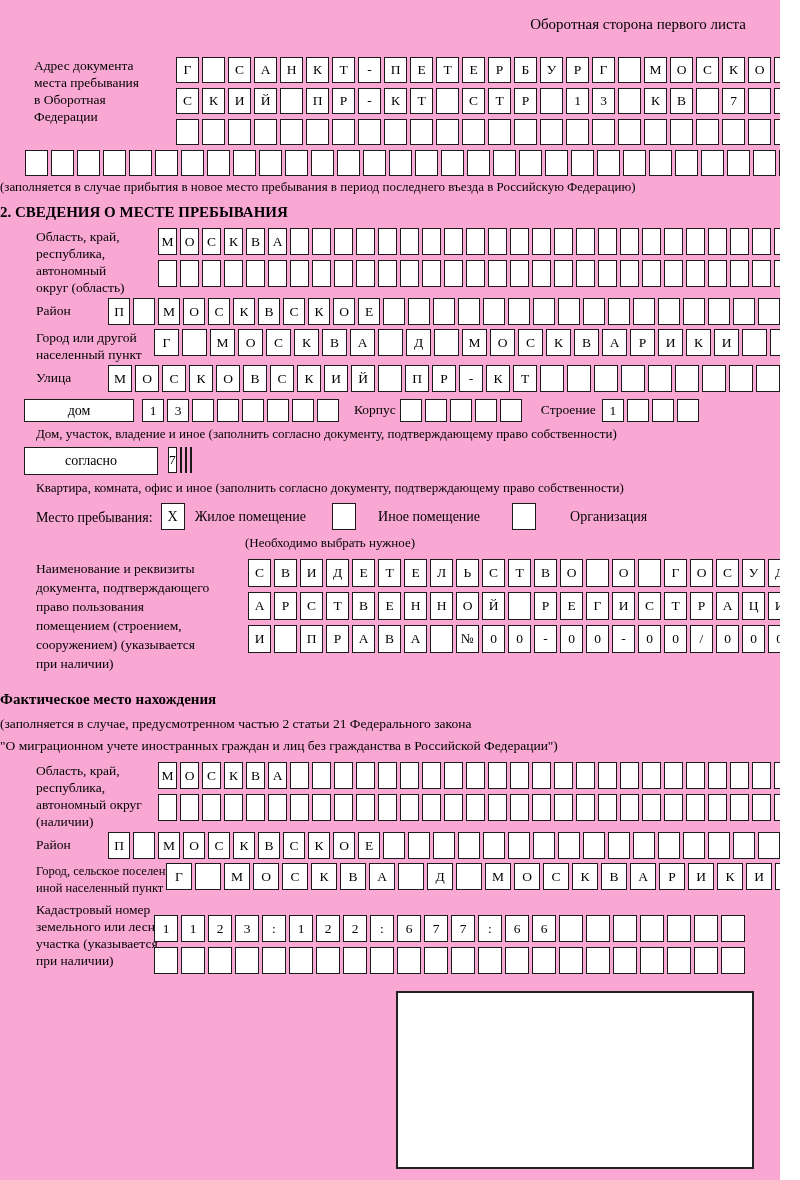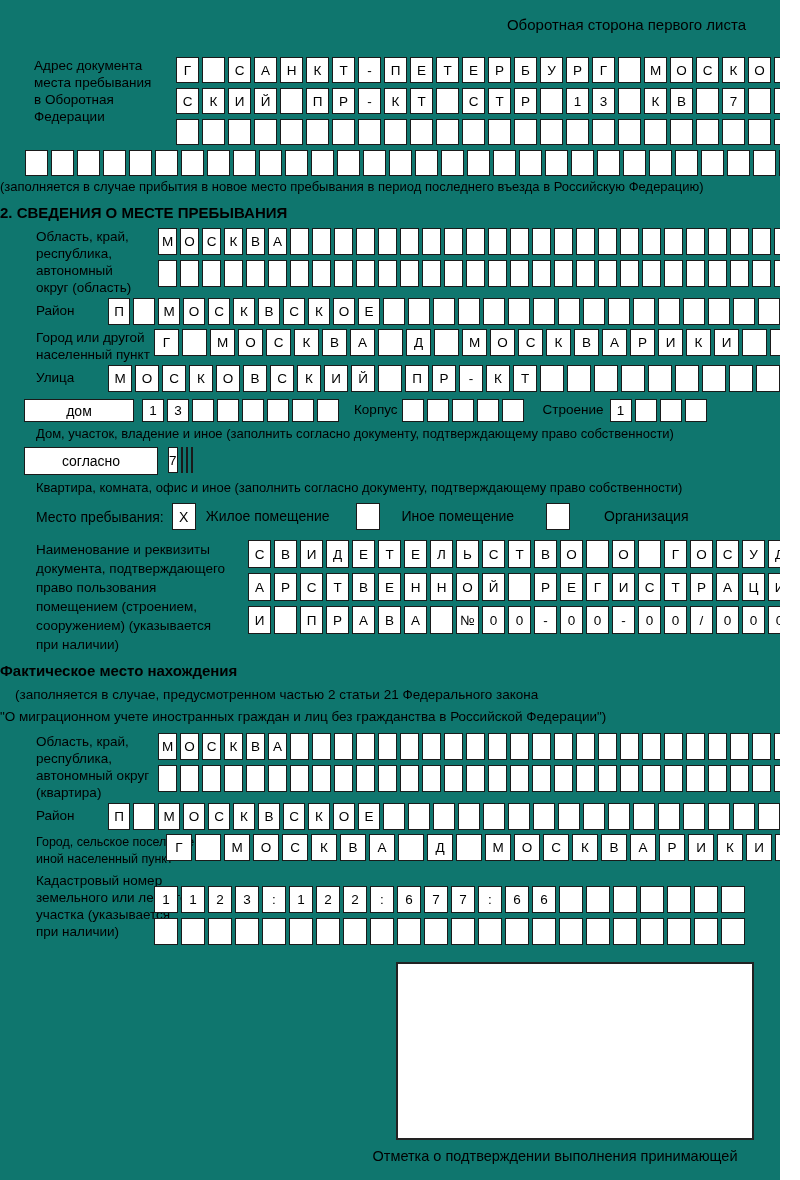--- a/index.html
+++ b/index.html
@@ -1,18 +1,18 @@
 <!DOCTYPE html>
 <html><head>
 <meta charset="utf-8">
 <style>
   html,body{margin:0;padding:0;background:#ffffff;}
   .page{
-    position:relative;width:780px;height:1180px;background:#0f766e;color:#000;
-    font-family:Liberation Sans, sans-serif;overflow:hidden;
+    position:relative;width:780px;height:1180px;background:#f9a8d4;color:#000;
+    font-family:Liberation Serif, serif;overflow:hidden;
   }
   .hdr{padding:16px 34px 0 0;text-align:right;font-size:15px;}
   .row{display:flex;align-items:flex-start;}
   .lbl{font-size:13.5px;line-height:17px;flex:none;}
   .lbl div{white-space:nowrap;}
   .cells{display:flex;flex:none;}
   .cell{
     flex:none;height:24px;border:1.5px solid #1a1a1a;background:#fff;margin-right:3px;
     display:flex;align-items:center;justify-content:center;font-size:13.5px;box-sizing:content-box;
   }
@@ -390,20 +390,21 @@
 
   <div class="row" style="margin:7px 0 0 36px;">
     <div class="mtext">Место пребывания:</div>
     <div class="chk" style="margin-left:8px;">X</div>
     <div class="mtext" style="margin-left:10px;line-height:27px;">Жилое помещение</div>
     <div class="chk" style="margin-left:26px;"></div>
     <div class="mtext" style="margin-left:22px;line-height:27px;">Иное помещение</div>
     <div class="chk" style="margin-left:32px;"></div>
     <div class="mtext" style="margin-left:34px;line-height:27px;">Организация</div>
   </div>
+  <div class="cap" style="margin-top:3px;width:660px;text-align:center;">(Необходимо выбрать нужное)</div>
 
   <div class="row" style="margin:8px 0 0 36px;">
     <div class="lbl" style="width:178px;line-height:19px;">
       <div>Наименование и реквизиты</div>
       <div>документа, подтверждающего</div>
       <div>право пользования</div>
       <div>помещением (строением,</div>
       <div>сооружением) (указывается</div>
       <div>при наличии)</div>
     </div>
@@ -473,30 +474,30 @@
           <div class="cell">0</div>
           <div class="cell">0</div>
           <div class="cell">/</div>
           <div class="cell">0</div>
           <div class="cell">0</div>
           <div class="cell">0</div>
         </div>
     </div>
   </div>
 
-  <div class="sec-title" style="margin-top:8px;">Фактическое место нахождения</div>
-  <div class="cap center" style="margin-top:8px;font-size:13.5px;padding-left:15px;">(заполняется в случае, предусмотренном частью 2 статьи 21 Федерального закона</div>
+  <div class="sec-title" style="margin-top:18px;">Фактическое место нахождения</div>
+  <div class="cap center" style="margin-top:8px;font-size:13.5px;">(заполняется в случае, предусмотренном частью 2 статьи 21 Федерального закона</div>
   <div class="cap center" style="margin-top:6px;font-size:13.5px;">"О миграционном учете иностранных граждан и лиц без гражданства в Российской Федерации")</div>
 
   <div class="row" style="margin:8px 0 0 36px;">
     <div class="lbl" style="width:122px;">
       <div>Область, край,</div>
       <div>республика,</div>
       <div>автономный округ</div>
-      <div>(квартира)</div>
+      <div>(наличии)</div>
     </div>
     <div class="col">
       <div class="cells g-c">
           <div class="cell">М</div>
           <div class="cell">О</div>
           <div class="cell">С</div>
           <div class="cell">К</div>
           <div class="cell">В</div>
           <div class="cell">А</div>
           <div class="cell"></div>

